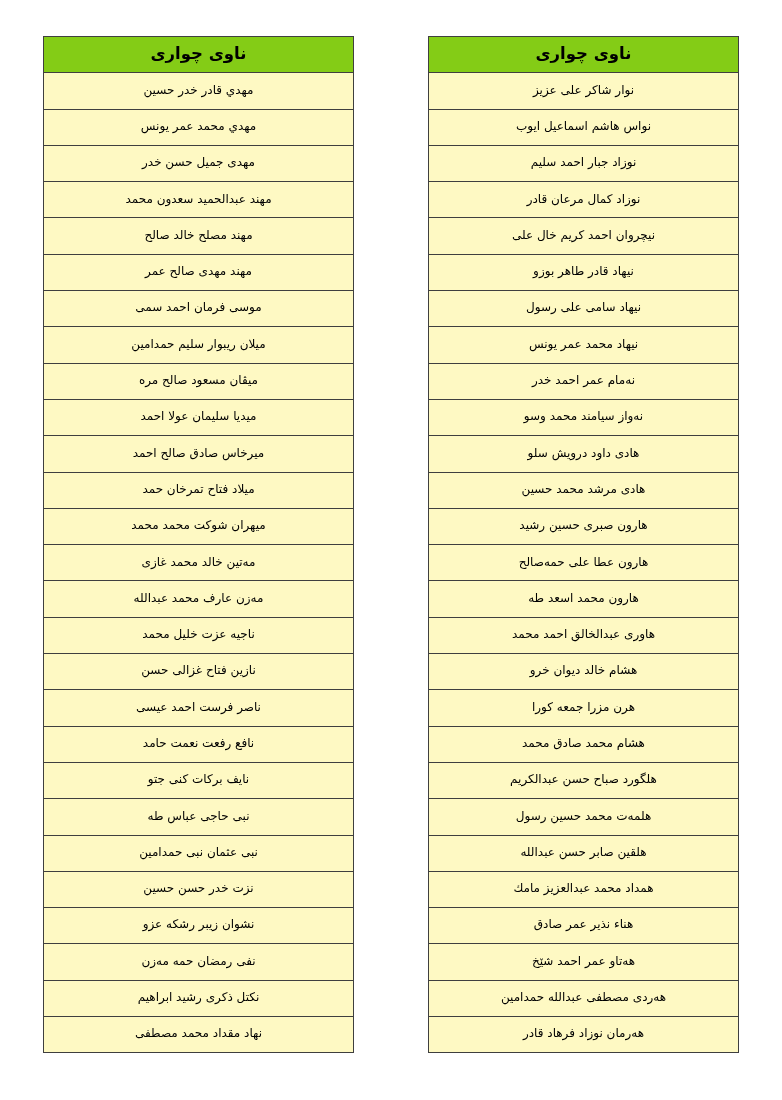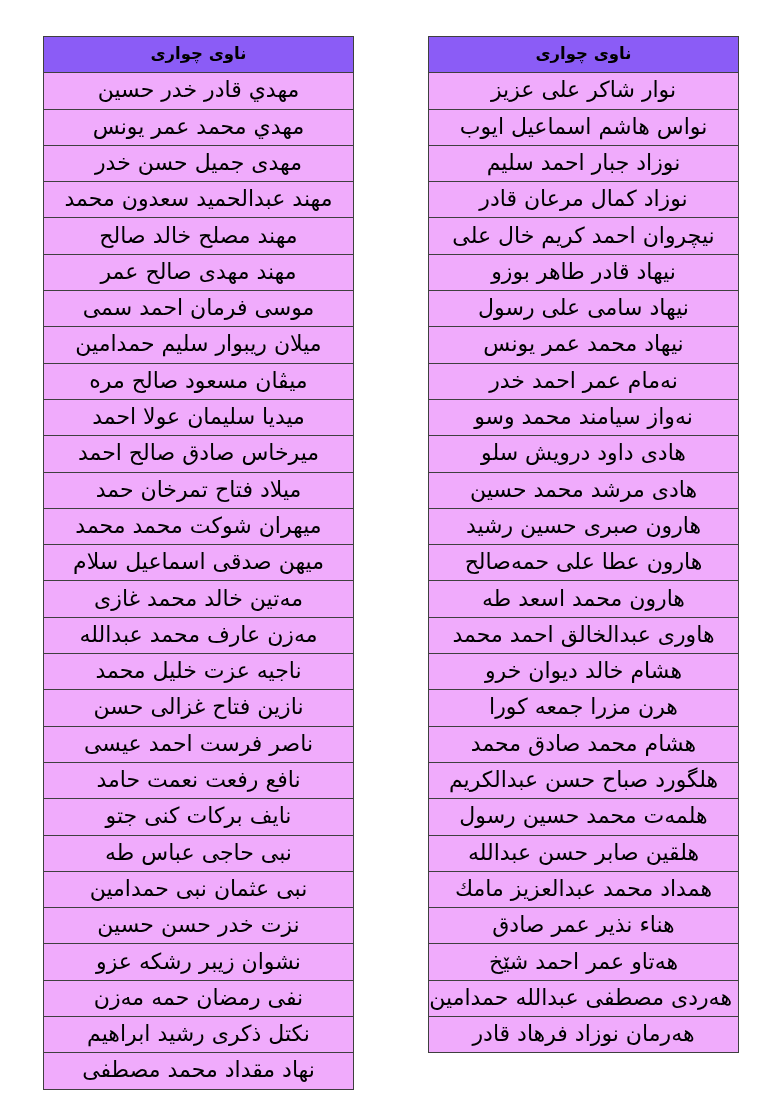--- a/index.html
+++ b/index.html
@@ -39,30 +39,30 @@
   .name-table th,
   .name-table td {
     border: 1px solid #3f3f3f;
     height: 33.3px;
     padding: 0 6px 2px 6px;
     line-height: 1.05;
     white-space: nowrap;
     overflow: hidden;
   }
   .name-table th {
-    background: #8b5cf6;
+    background: #84cc16;
     font-weight: bold;
     font-size: 16.5px;
     text-align: center;
     letter-spacing: 0.3px;
   }
   .name-table td {
-    background: #f0abfc;
+    background: #fef9c3;
     font-weight: normal;
-    font-size: 22px;
+    font-size: 12px;
     text-align: center;
     vertical-align: middle;
   }
 </style>
 </head>
 <body>
 
 <div class="page">
   <div class="columns">
 
@@ -106,23 +106,20 @@
           <tr>
             <td>ميرخاس صادق صالح احمد</td>
           </tr>
           <tr>
             <td>ميلاد فتاح تمرخان حمد</td>
           </tr>
           <tr>
             <td>ميهران شوكت محمد محمد</td>
           </tr>
           <tr>
-            <td>ميهن صدقی اسماعيل سلام</td>
-          </tr>
-          <tr>
             <td>مەتين خالد محمد غازی</td>
           </tr>
           <tr>
             <td>مەزن عارف محمد عبدالله</td>
           </tr>
           <tr>
             <td>ناجيه عزت خليل محمد</td>
           </tr>
           <tr>
             <td>نازين فتاح غزالی حسن</td>

